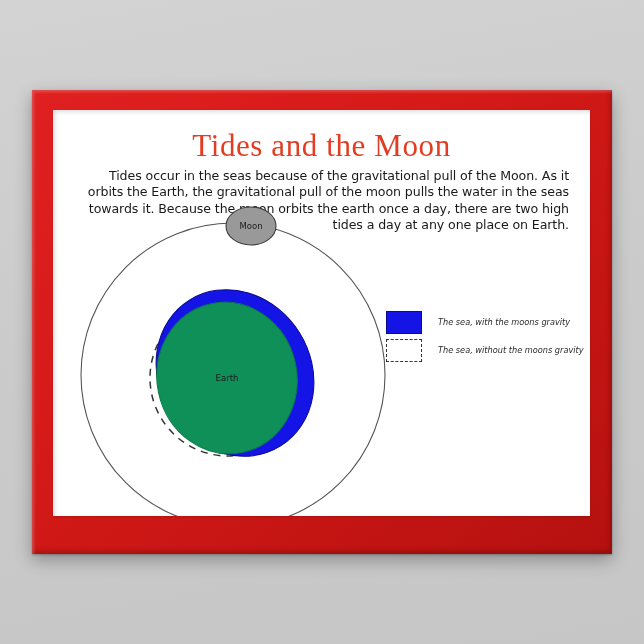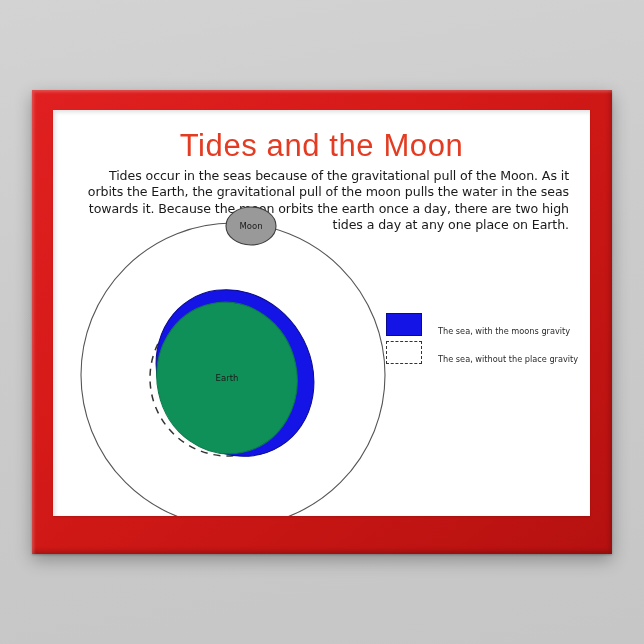--- a/index.html
+++ b/index.html
@@ -57,21 +57,21 @@
     overflow: hidden;
   }
 
   
   #poster-title {
     position: absolute;
     left: 0;
     top: 18px;
     width: 537px;
     text-align: center;
-    font-family: Liberation Sans, sans-serif;
+    font-family: Liberation Serif, serif;
     font-size: 31px;
     letter-spacing: 0.6px;
     color: #e33c22;
     white-space: nowrap;
   }
 
   
   .body-text {
     position: absolute;
     font-family: "DejaVu Sans", sans-serif;
@@ -111,22 +111,23 @@
 
   
   #legend {
     position: absolute;
     left: 333px;
     top: 198px;
     width: 200px;
   }
   .legend-row {
     display: flex;
-    align-items: flex-end;
+    align-items: center;
     height: 28px;
+    font-style: italic;
   }
   .legend-swatch {
     width: 34px;
     height: 21px;
     flex: 0 0 auto;
   }
   .legend-swatch.filled {
     background: #1414e6;
     border: 1px solid #0a0a8c;
   }
@@ -175,20 +176,20 @@
         </svg>
       </div>
 
       <div id="legend">
         <div class="legend-row">
           <span class="legend-swatch filled"></span>
           <span class="legend-label">The sea, with the moons gravity</span>
         </div>
         <div class="legend-row">
           <span class="legend-swatch dashed"></span>
-          <span class="legend-label">The sea, without the place gravity</span>
+          <span class="legend-label">The sea, without the moons gravity</span>
         </div>
       </div>
 
 
     </div>
   </div>
 </div>
 
 </body></html>

